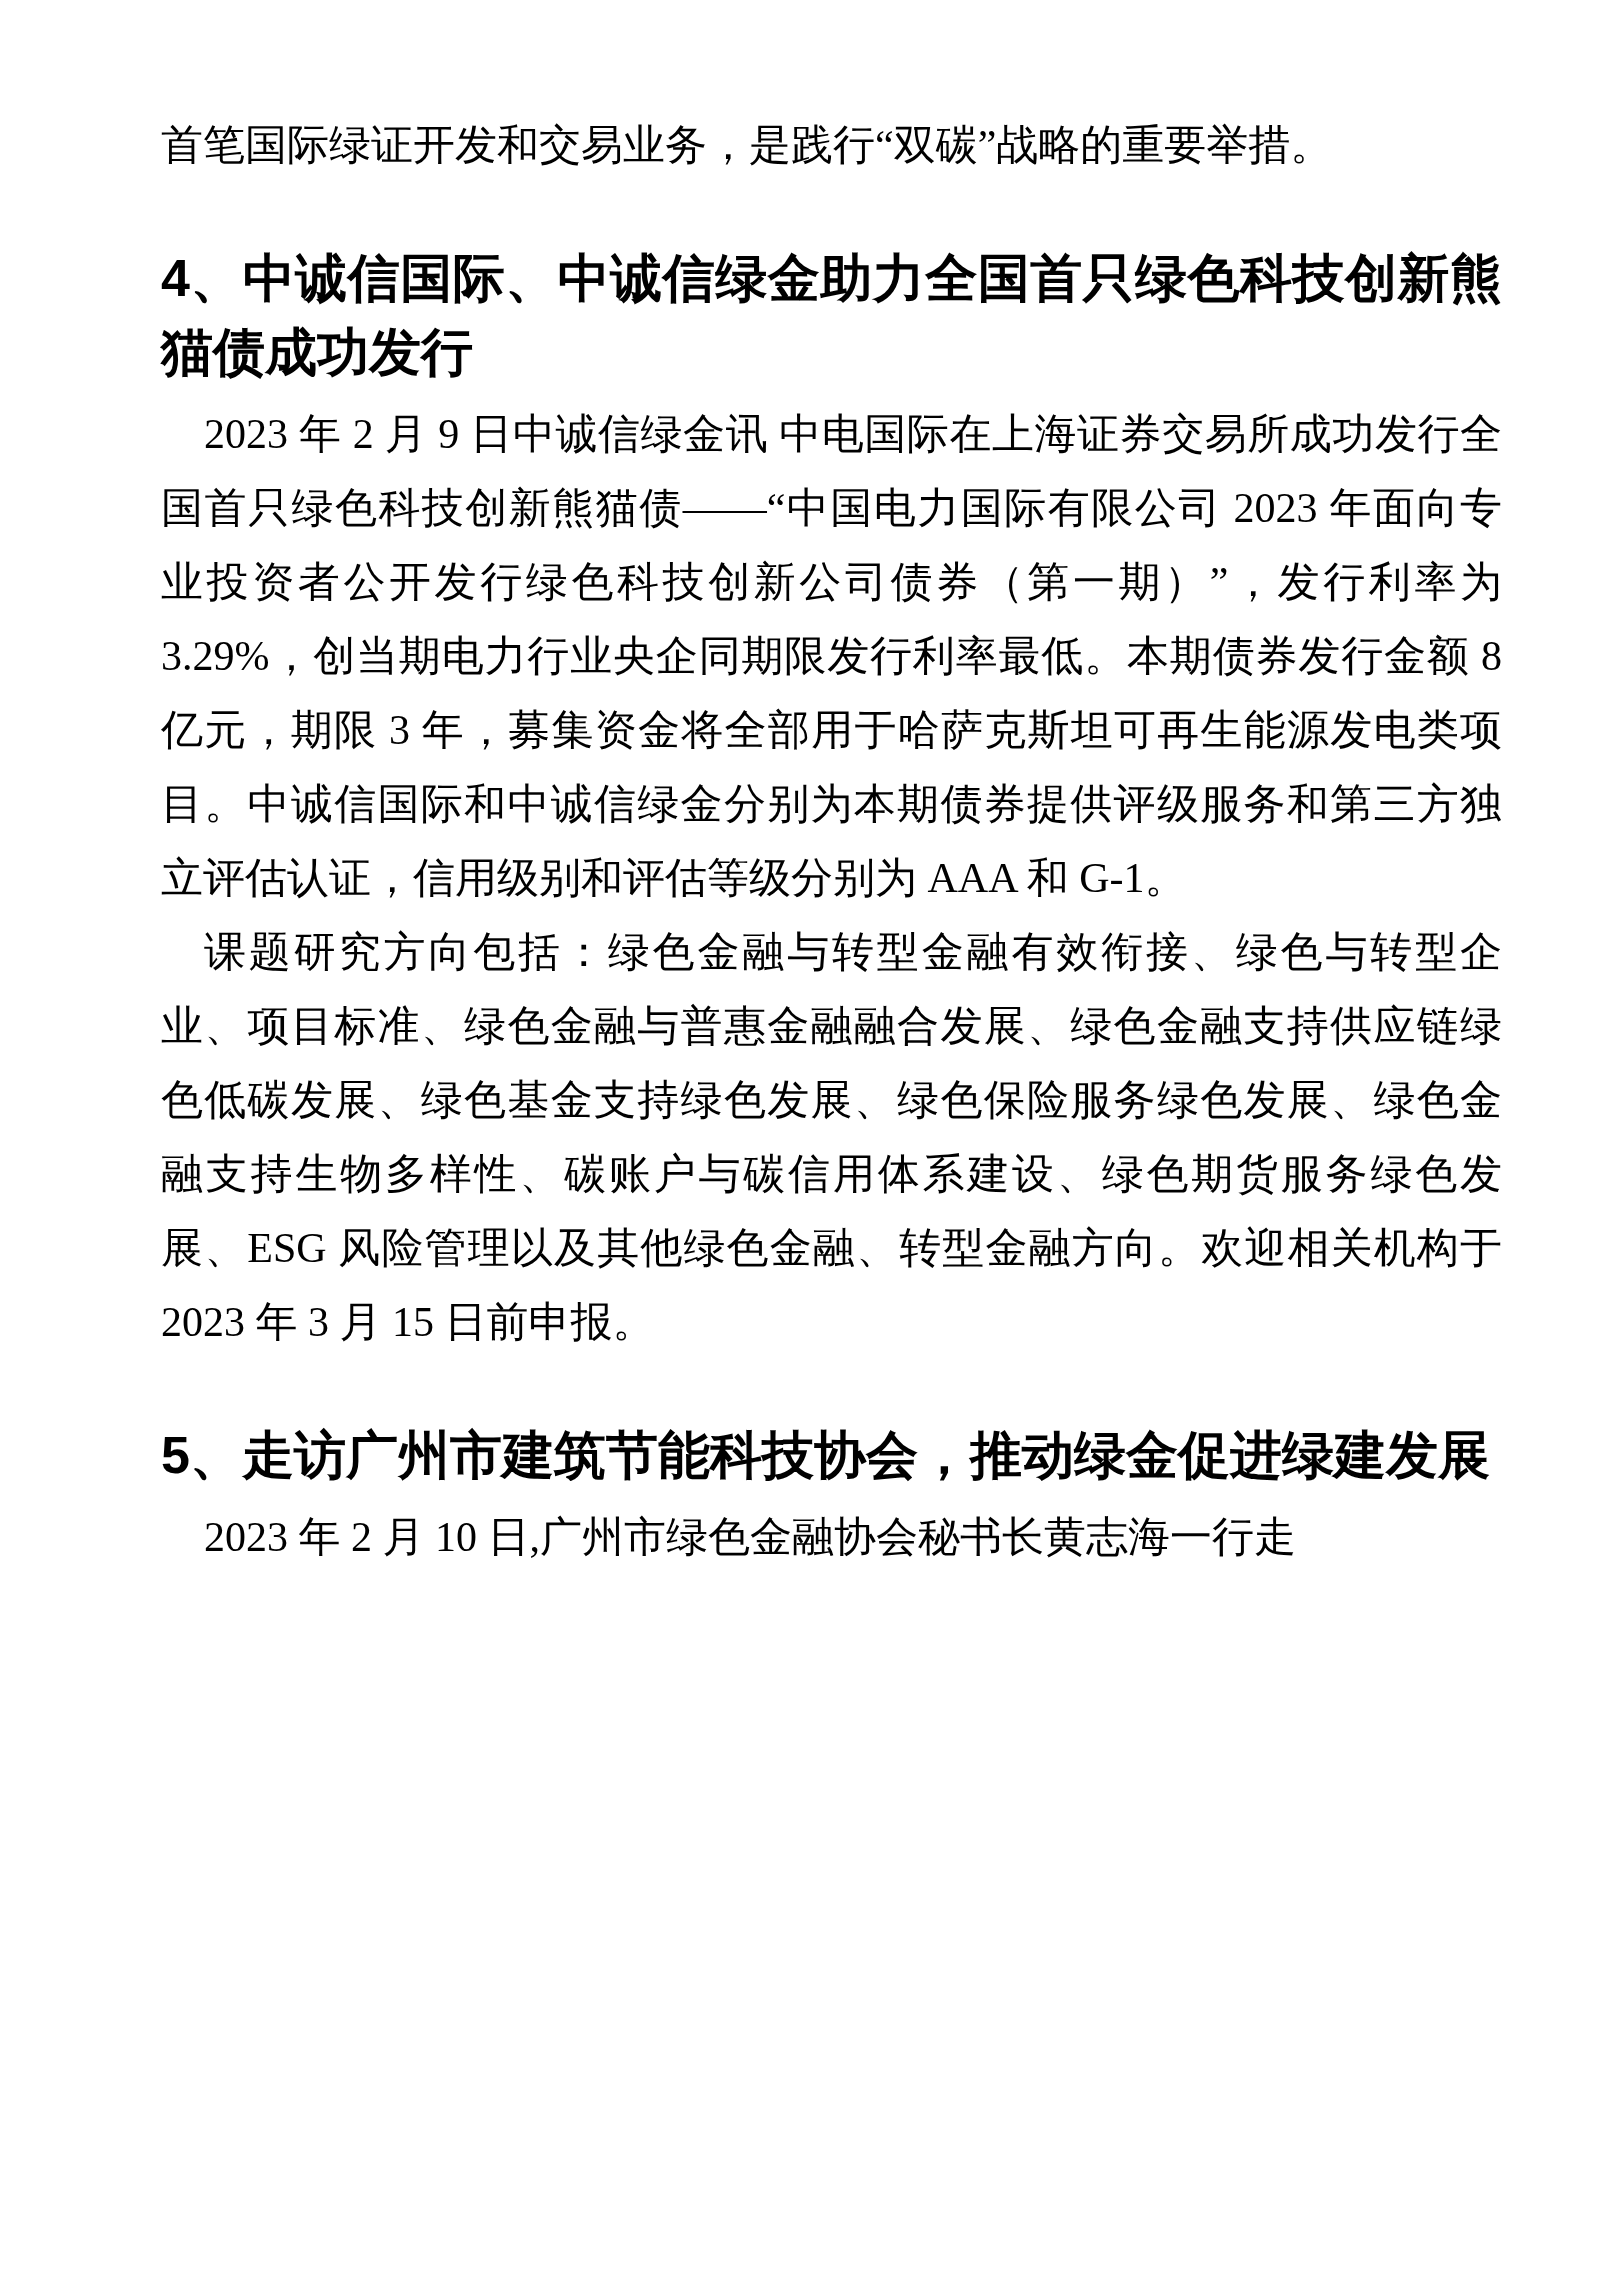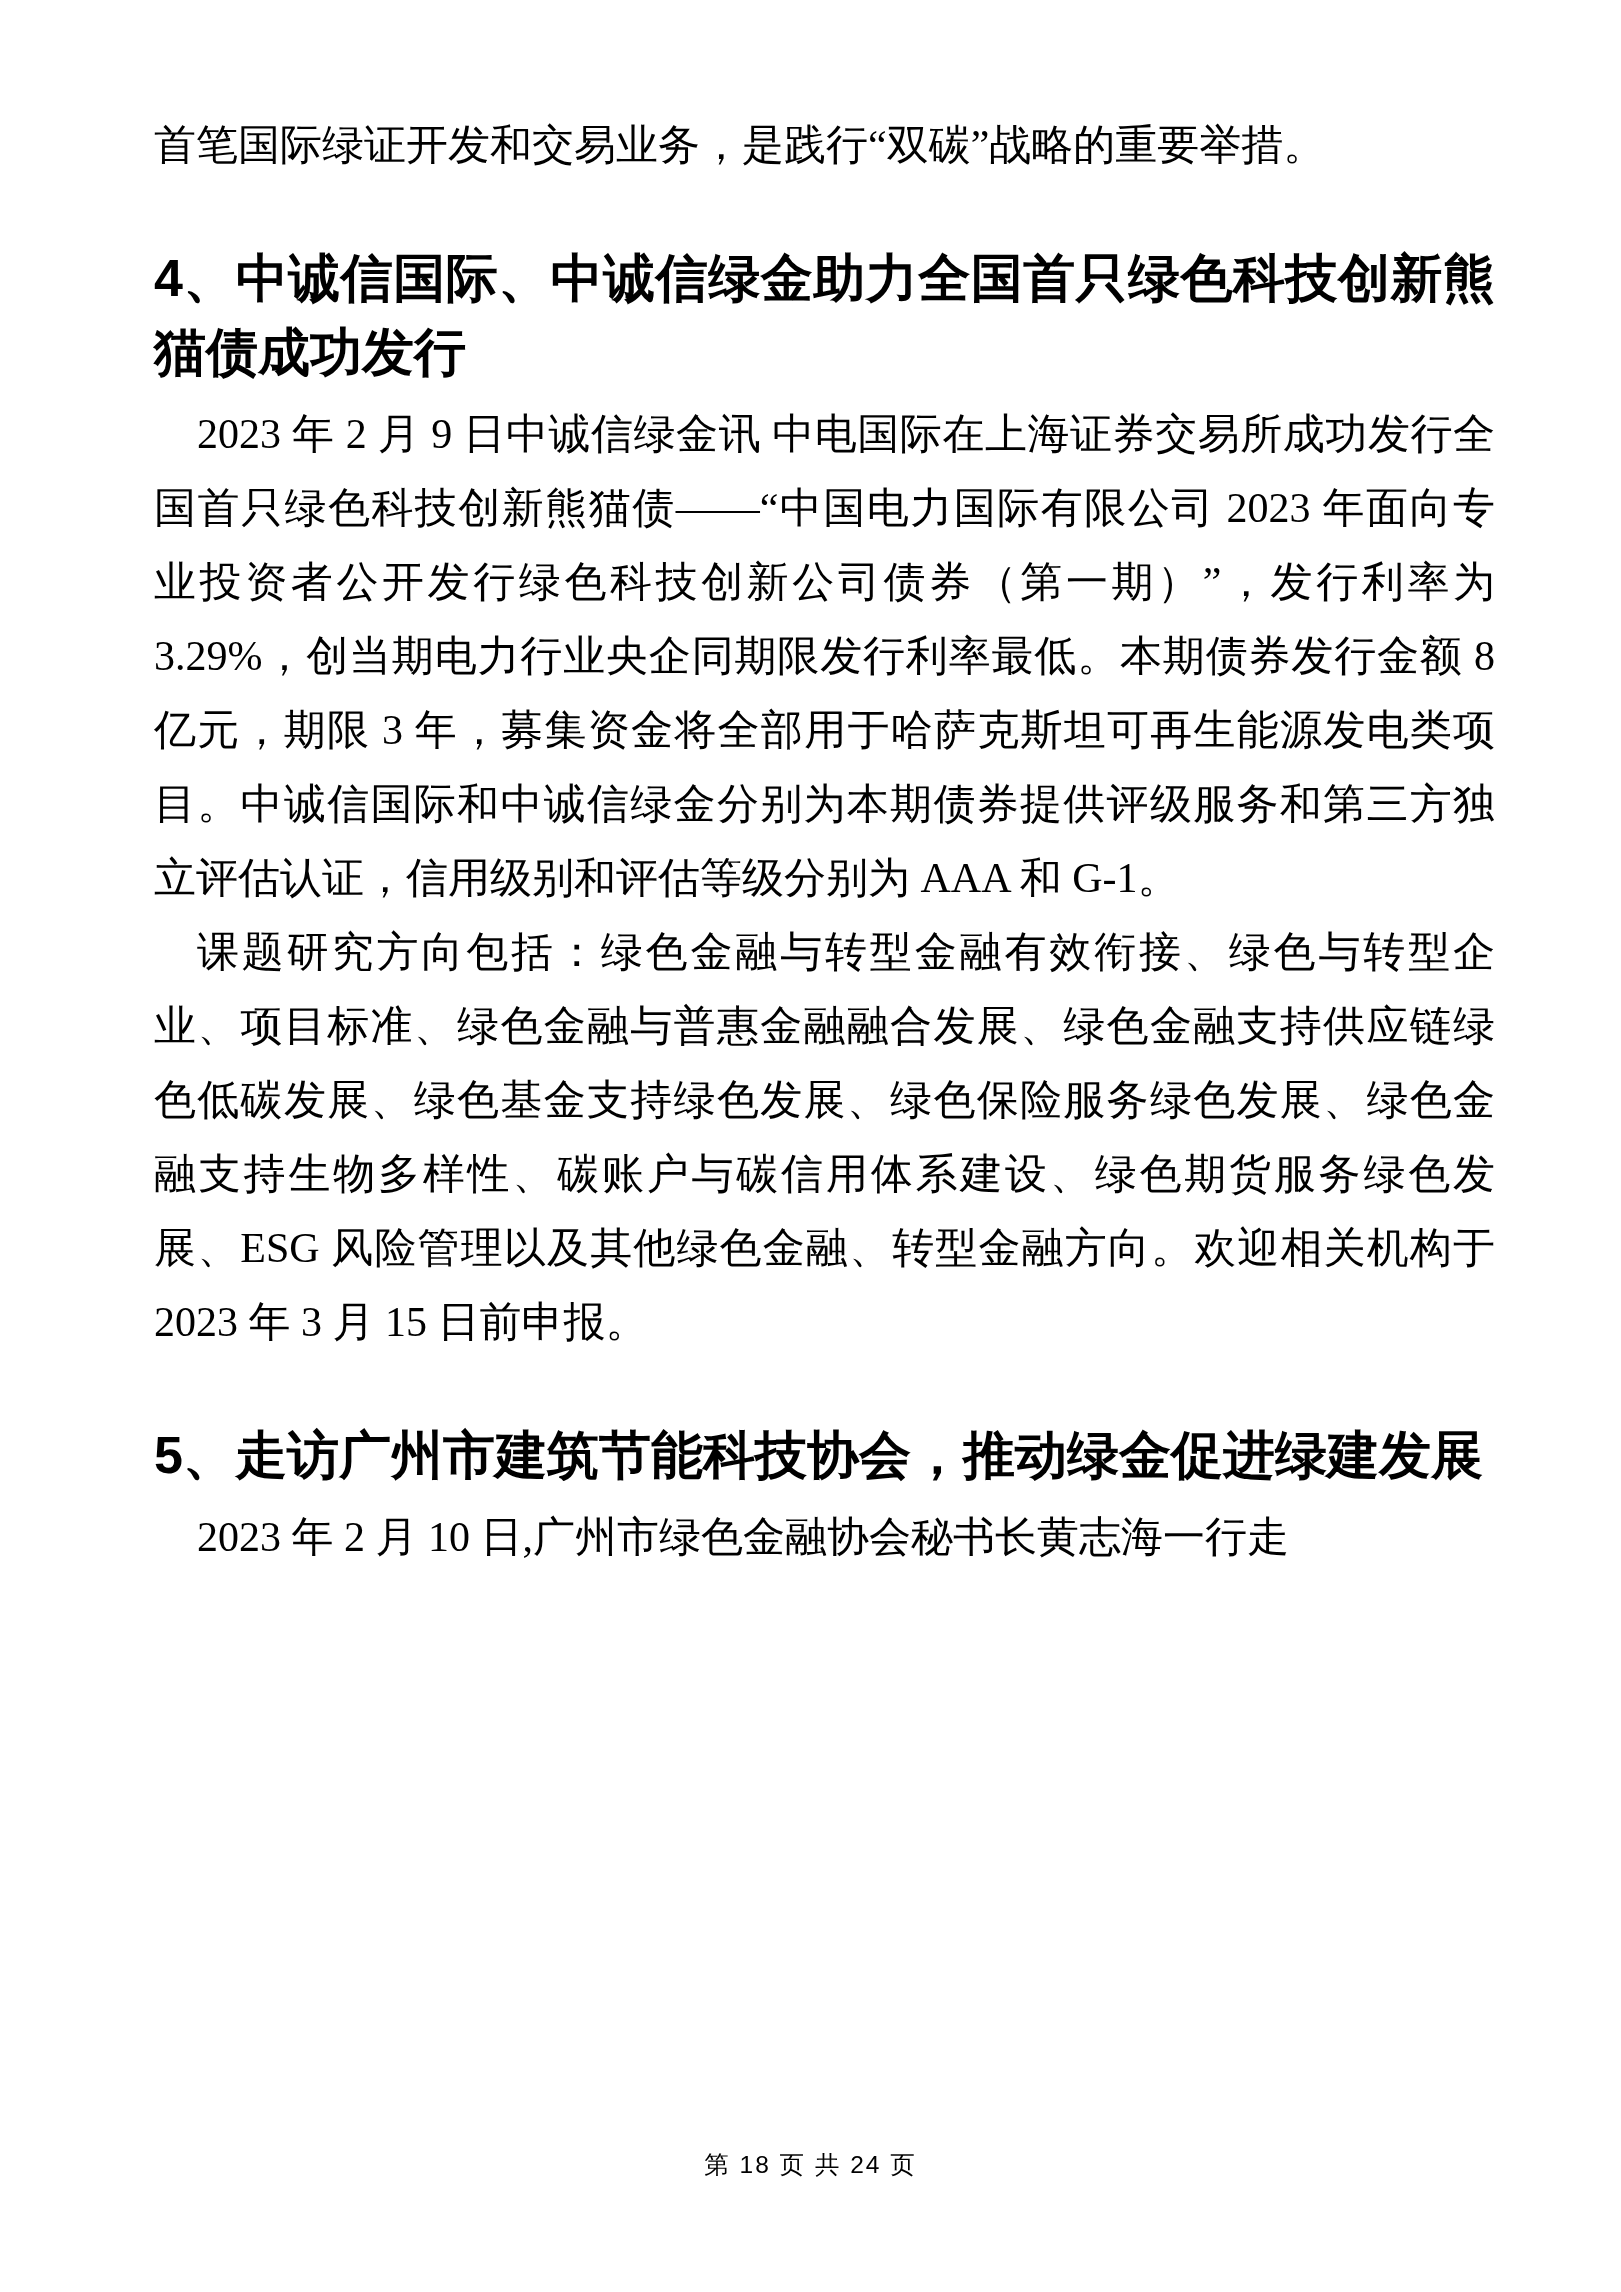--- a/index.html
+++ b/index.html
@@ -13,21 +13,21 @@
     height: 2293px;
     margin: 0 auto;
     background: #ffffff;
     overflow: hidden;
     color: #000000;
     font-family: "Liberation Serif", "DejaVu Serif", serif;
   }
   .doc-body {
     position: absolute;
     top: 108px;
-    left: 154px;
+    left: 161px;
     width: 1341px;
   }
   .paragraph,
   .paragraph-continuation {
     font-size: 42px;
     line-height: 74px;
     text-align: justify;
     margin: 0;
   }
   .paragraph {
@@ -62,15 +62,14 @@
 
 <div class="page">
   <div class="doc-body" id="doc-body">
       <div class="paragraph-continuation">首笔国际绿证开发和交易业务，是践行“双碳”战略的重要举措。</div>
       <div class="heading">4、中诚信国际、中诚信绿金助力全国首只绿色科技创新熊猫债成功发行</div>
       <div class="paragraph">2023 年 2 月 9 日中诚信绿金讯 中电国际在上海证券交易所成功发行全国首只绿色科技创新熊猫债——“中国电力国际有限公司 2023 年面向专业投资者公开发行绿色科技创新公司债券（第一期）”，发行利率为 3.29%，创当期电力行业央企同期限发行利率最低。本期债券发行金额 8 亿元，期限 3 年，募集资金将全部用于哈萨克斯坦可再生能源发电类项目。中诚信国际和中诚信绿金分别为本期债券提供评级服务和第三方独立评估认证，信用级别和评估等级分别为 AAA 和 G-1。</div>
       <div class="paragraph">课题研究方向包括：绿色金融与转型金融有效衔接、绿色与转型企业、项目标准、绿色金融与普惠金融融合发展、绿色金融支持供应链绿色低碳发展、绿色基金支持绿色发展、绿色保险服务绿色发展、绿色金融支持生物多样性、碳账户与碳信用体系建设、绿色期货服务绿色发展、ESG 风险管理以及其他绿色金融、转型金融方向。欢迎相关机构于 2023 年 3 月 15 日前申报。</div>
       <div class="heading">5、走访广州市建筑节能科技协会，推动绿金促进绿建发展</div>
       <div class="paragraph">2023 年 2 月 10 日,广州市绿色金融协会秘书长黄志海一行走</div>
     </div>
-  <div class="footer">第 18 页 共 24 页</div>
 </div>
 
 
 </body></html>

